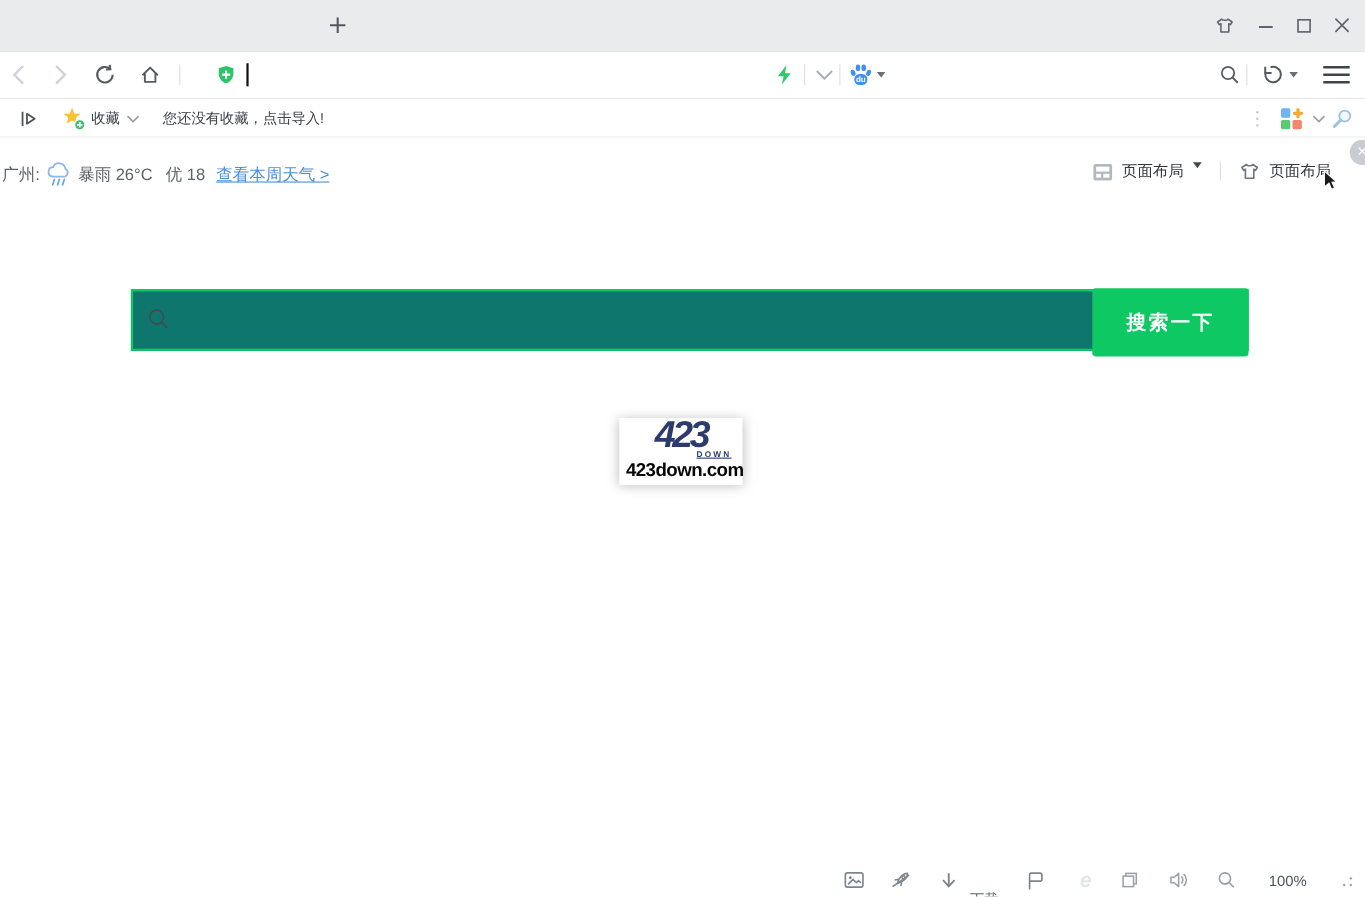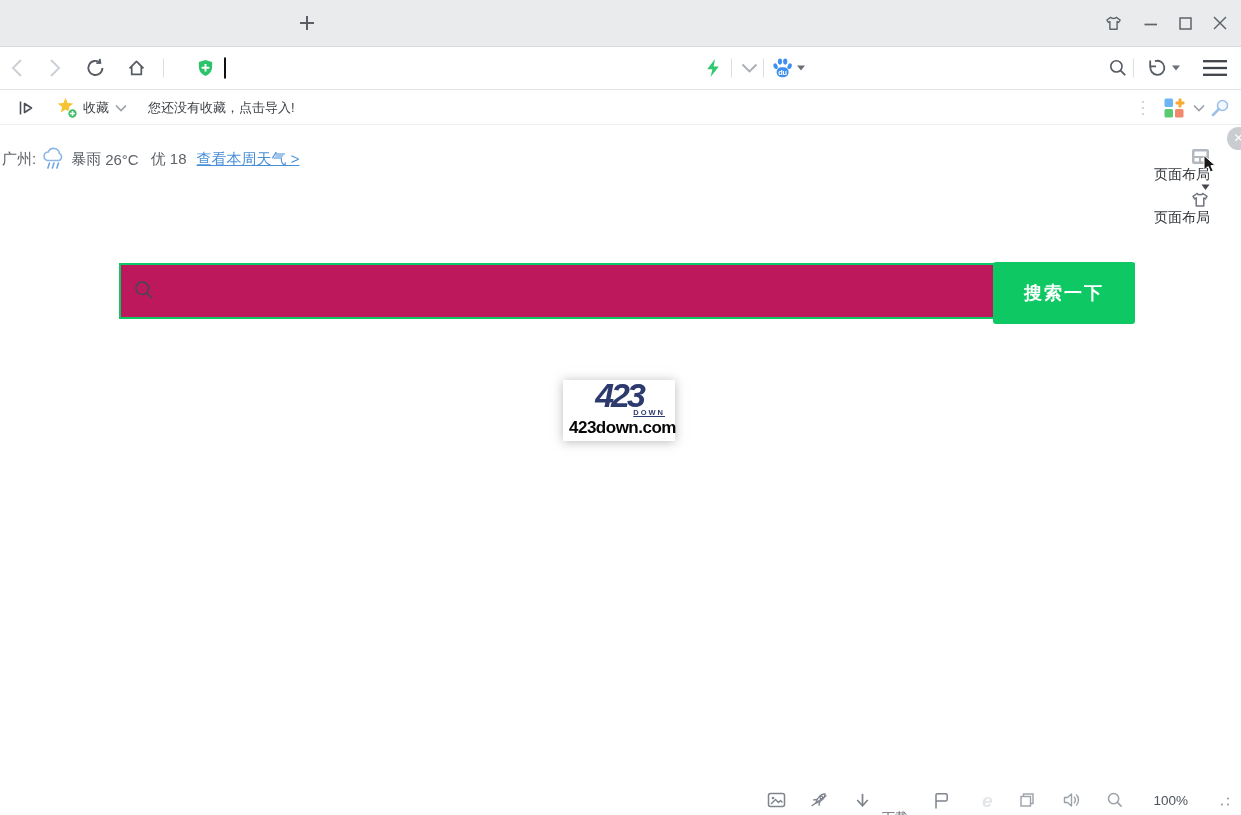--- a/index.html
+++ b/index.html
@@ -28,31 +28,31 @@
   
   .bookmarksbar { position:absolute; top:91px; left:0; width:100%; height:34px; background:#fff;
                   border-bottom:1px solid #eceef0; }
   .bookmarksbar > * { position:absolute; top:50%; transform:translateY(-50%); }
   .bm-text { font-size:13px; color:#3b3f45; white-space:nowrap; }
 
   
   .weather-row { position:absolute; left:2px; top:146px; height:26px; display:flex; align-items:center; gap:4px;
                  font-size:15px; color:#5d6268; white-space:nowrap; }
   .weather-link { color:#4a90d9; text-decoration:underline; margin-left:6px; cursor:pointer; }
-  .topright-row { position:absolute; right:31px; top:147px; height:24px; display:flex; align-items:flex-end;
-                  font-size:14px; color:#33373c; white-space:nowrap;flex-direction:column; }
+  .topright-row { position:absolute; right:31px; top:147px; height:24px; display:flex; align-items:flex-start;
+                  font-size:14px; color:#33373c; white-space:nowrap; }
   .tr-gap { margin-left:8px; }
   .tr-div { width:1px; height:17px; background:#dcdfe2; margin:0 16px; }
   .circle-x { position:absolute; left:1227px; top:127px; width:23px; height:23px; border-radius:50%;
               background:#c9ccd1; color:#fff; font-size:12px; line-height:23px; text-align:center; }
   .cursor { position:absolute; left:1203px; top:155px; }
 
   
   .search-box { position:absolute; left:119px; top:263px; width:1016px; height:56px;
-                border:2px solid #0ec863; background:#be185d; }
+                border:2px solid #0ec863; background:#0f766e; }
   .search-mag { position:absolute; left:12px; top:14px; }
   .search-input { position:absolute; left:44px; top:2px; width:780px; height:48px; border:none; outline:none;
                   font-size:16px; color:#333; background:transparent; }
   .search-btn { position:absolute; right:-2px; top:-3px; width:142px; height:62px; background:#0ec863;
                 border:none; border-radius:3px; color:#fff; font-size:18px; font-weight:bold;
                 letter-spacing:2px; cursor:pointer; font-family:"Liberation Sans", sans-serif; }
 
   
   .logo { position:absolute; left:563px; top:380px; width:112px; padding:2px 6px 3px; background:#fff;
           box-shadow:0 1px 10px rgba(130,130,130,.55); text-align:center; }

